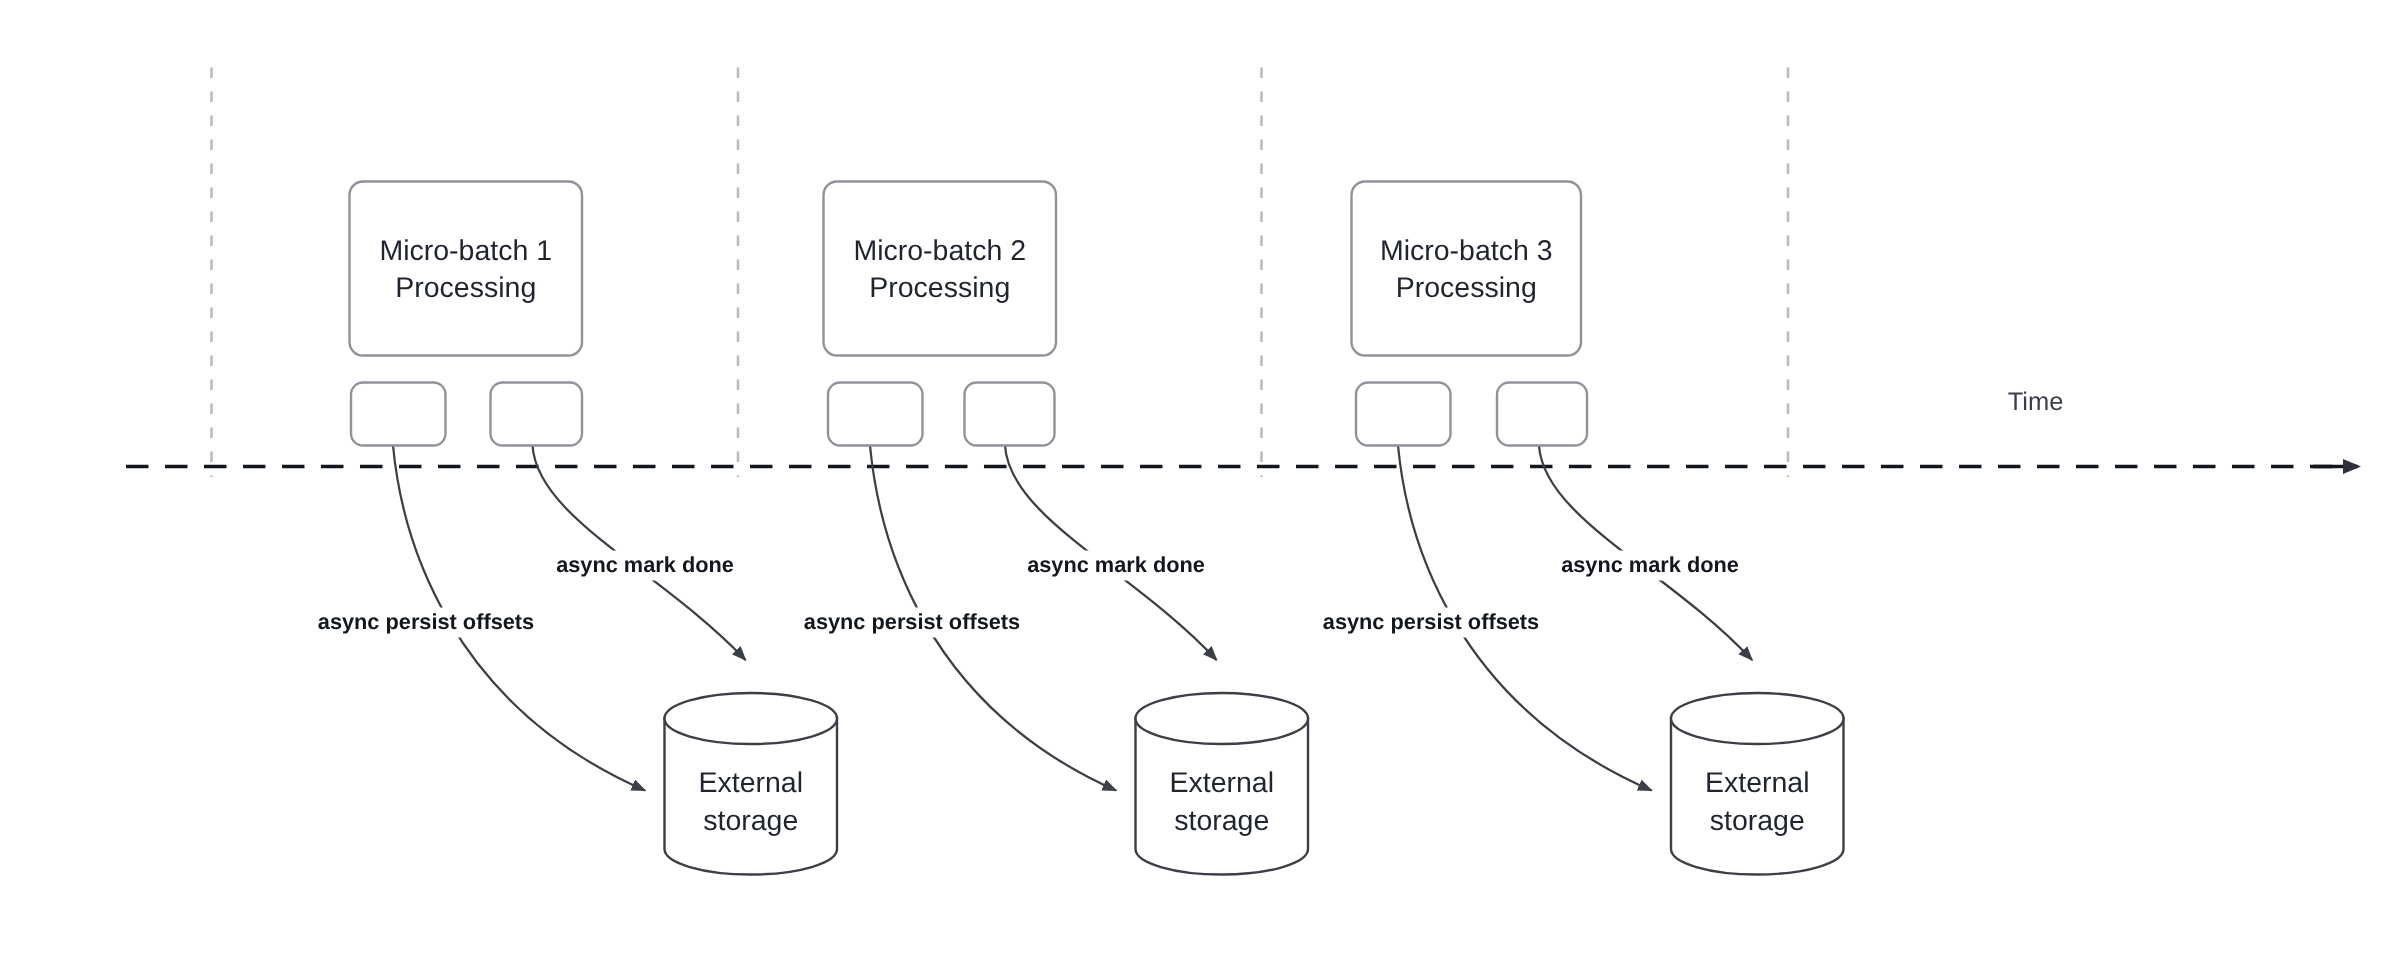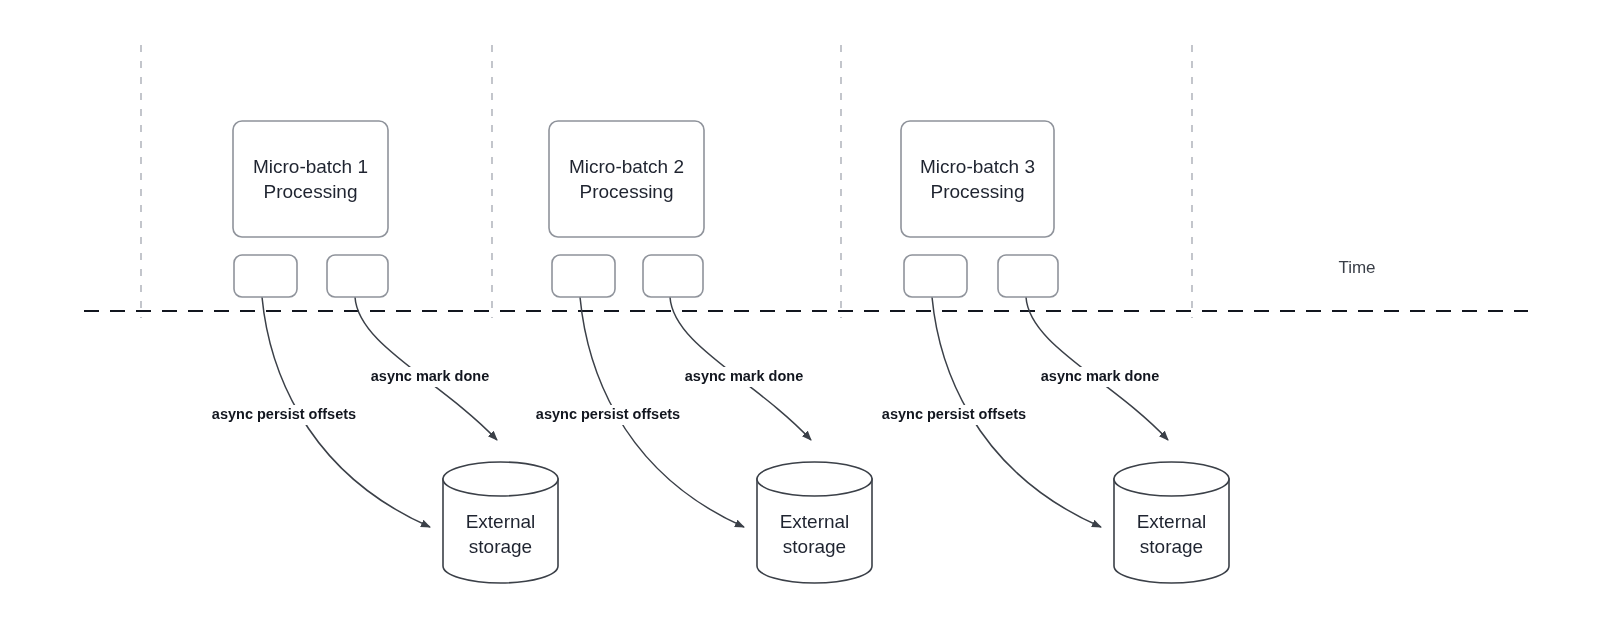--- a/index.html
+++ b/index.html
@@ -9,20 +9,21 @@
   }
   body {
     font-family: "Liberation Sans", sans-serif;
   }
   #canvas {
     position: relative;
     width: 1528px;
     height: 642px;
     background: #ffffff;
     overflow: hidden;
+    padding-left: 48px;
   }
   #diagram-svg {
     position: absolute;
     left: 0;
     top: 0;
     width: 1600px;
     height: 642px;
   }
   .node-label {
     font-family: "Liberation Sans", sans-serif;

